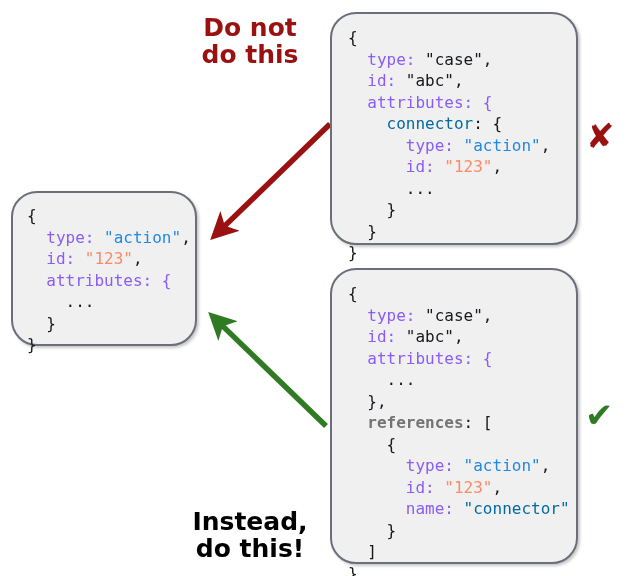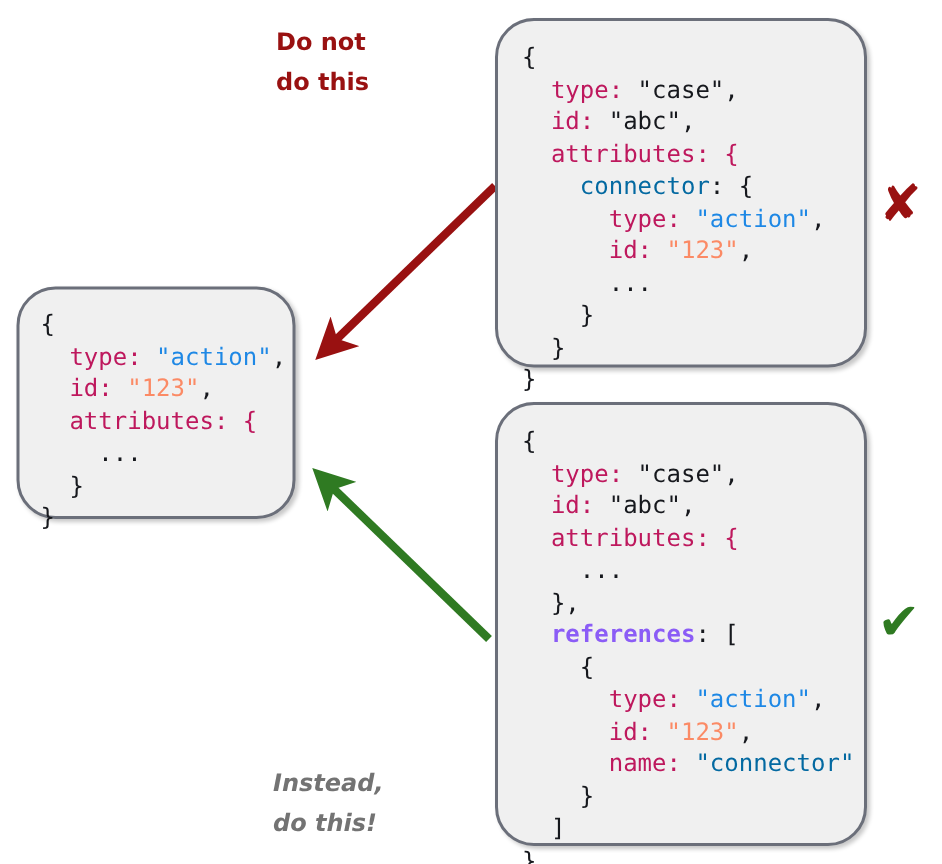--- a/index.html
+++ b/index.html
@@ -47,46 +47,45 @@
   #box-source-good .code-body { padding: 13px 0 0 16px; }
 
   #box-target {
     left: 11px;   top: 191px;
     width: 186px; height: 155px;
   }
   #box-target .code-body { padding: 12px 0 0 14px; }
 
   
   .tok-plain  { color: #16181d; }
-  .tok-key    { color: #be185d; }
-  .tok-bold   { color: #8b5cf6; font-weight: bold; }
+  .tok-key    { color: #8b5cf6; }
+  .tok-bold   { color: #737373; font-weight: bold; }
   .tok-pink   { color: #0369a1; }
   .tok-blue   { color: #1e88e5; }
   .tok-orange { color: #fb8a65; }
 
   
   .caption {
     position: absolute;
     font-family: "DejaVu Sans", sans-serif;
     font-weight: bold;
-    font-size: 16px;
+    font-size: 25px;
     line-height: 27px;
-    text-align: left;
+    text-align: center;
     white-space: pre-line;
   }
   #caption-bad {
     left: 184px; top: 14px;
     width: 132px;
     color: #991111;
   }
   #caption-good {
     left: 182px; top: 508px;
     width: 136px;
-    color: #737373;
-    font-style: italic;
+    color: #000000;
   }
 
   
   .mark {
     position: absolute;
     font-family: "DejaVu Sans", sans-serif;
     font-weight: bold;
     font-size: 34px;
     line-height: 34px;
   }

